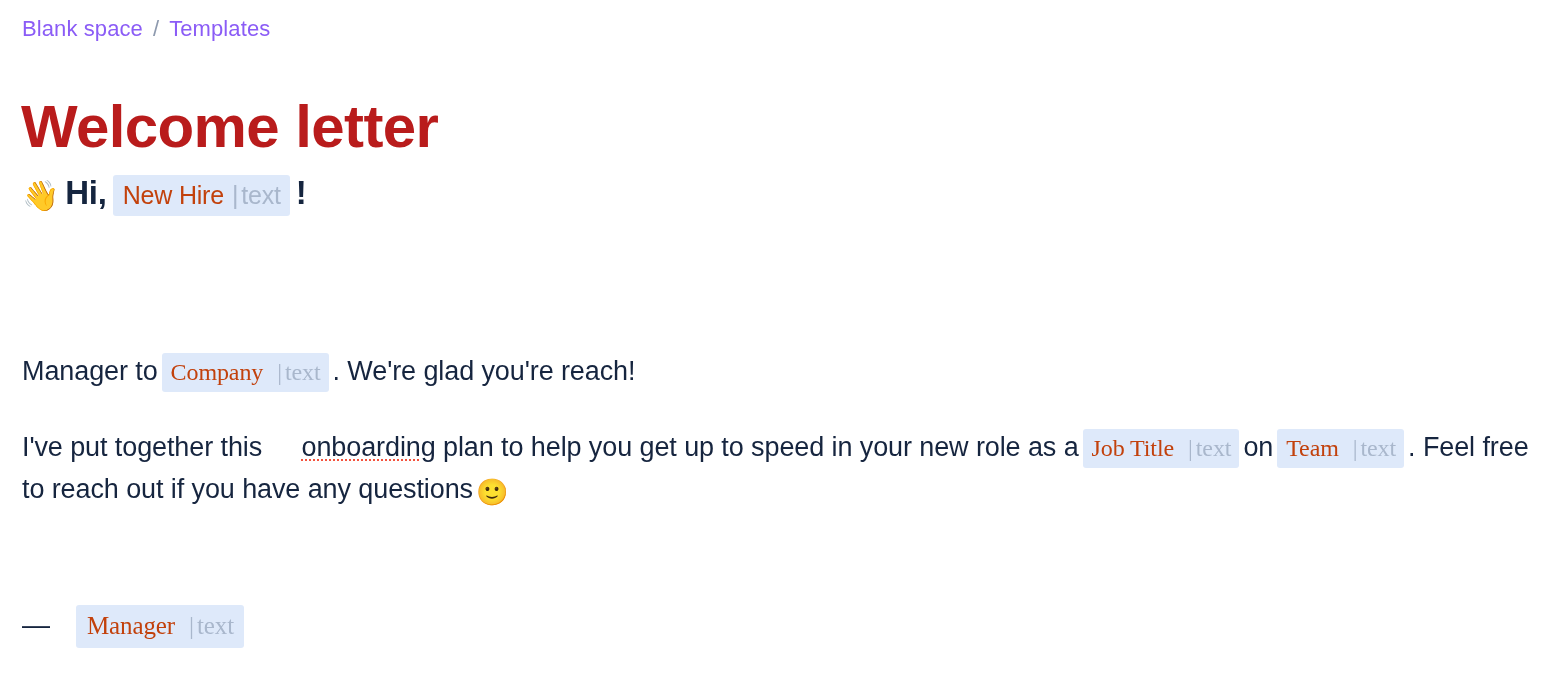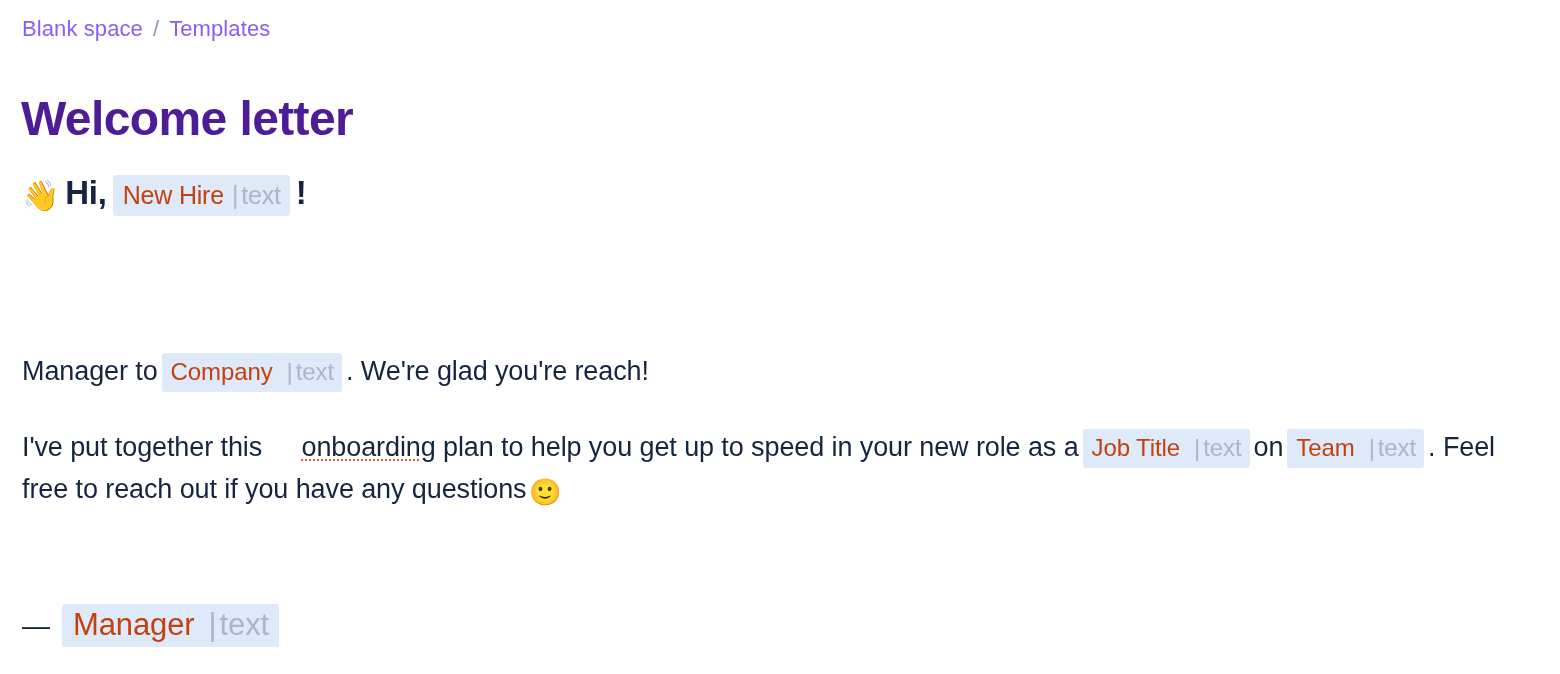--- a/index.html
+++ b/index.html
@@ -45,24 +45,24 @@
   }
   .breadcrumb .sep {
     color: #8D99AE;
   }
 
   
   .doc-title {
     position: absolute;
     left: 21px;
     top: 55px;
-    font-size: 48px;
+    font-size: 60px;
     line-height: 64px;
     font-weight: 700;
-    color: #4c1d95;
+    color: #b91c1c;
     letter-spacing: -0.6px;
     white-space: nowrap;
     text-align: right;
   }
 
   
   .content {
     position: absolute;
     left: 22px;
     top: 170px;
@@ -131,25 +131,26 @@
     padding: 3px 9px 4px 10px;
     margin: 0 6px 0 6px;
   }
   .greeting .chip .chip-type { margin-left: 8px; }
 
   .para .chip {
     font-size: 24px;
     line-height: 34px;
     padding: 2px 8px 3px 9px;
     margin: 0 4px;
+    font-family: Liberation Serif, serif;
   }
   .para-signoff .chip {
-    font-size: 31px;
+    font-size: 25px;
     padding: 4px 10px 5px 11px;
-    margin-left: 12px;
+    margin-left: 26px;
   }
 
   
   .misspelled {
     text-decoration: underline;
     text-decoration-style: dotted;
     text-decoration-color: #F4533E;
     text-decoration-thickness: 2px;
     text-underline-offset: 3px;
     margin-left: 32px;

